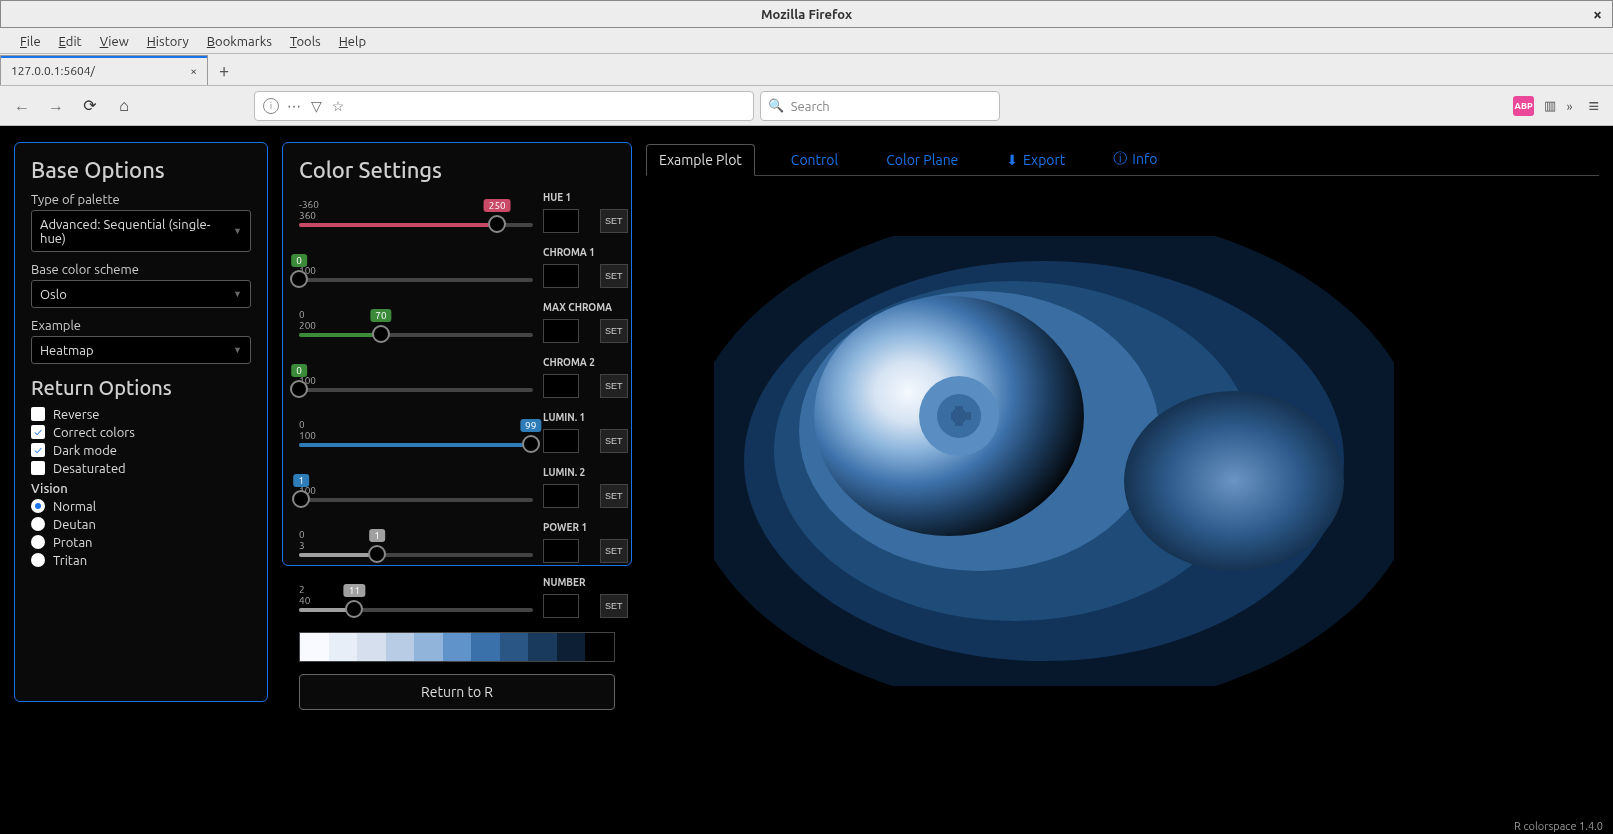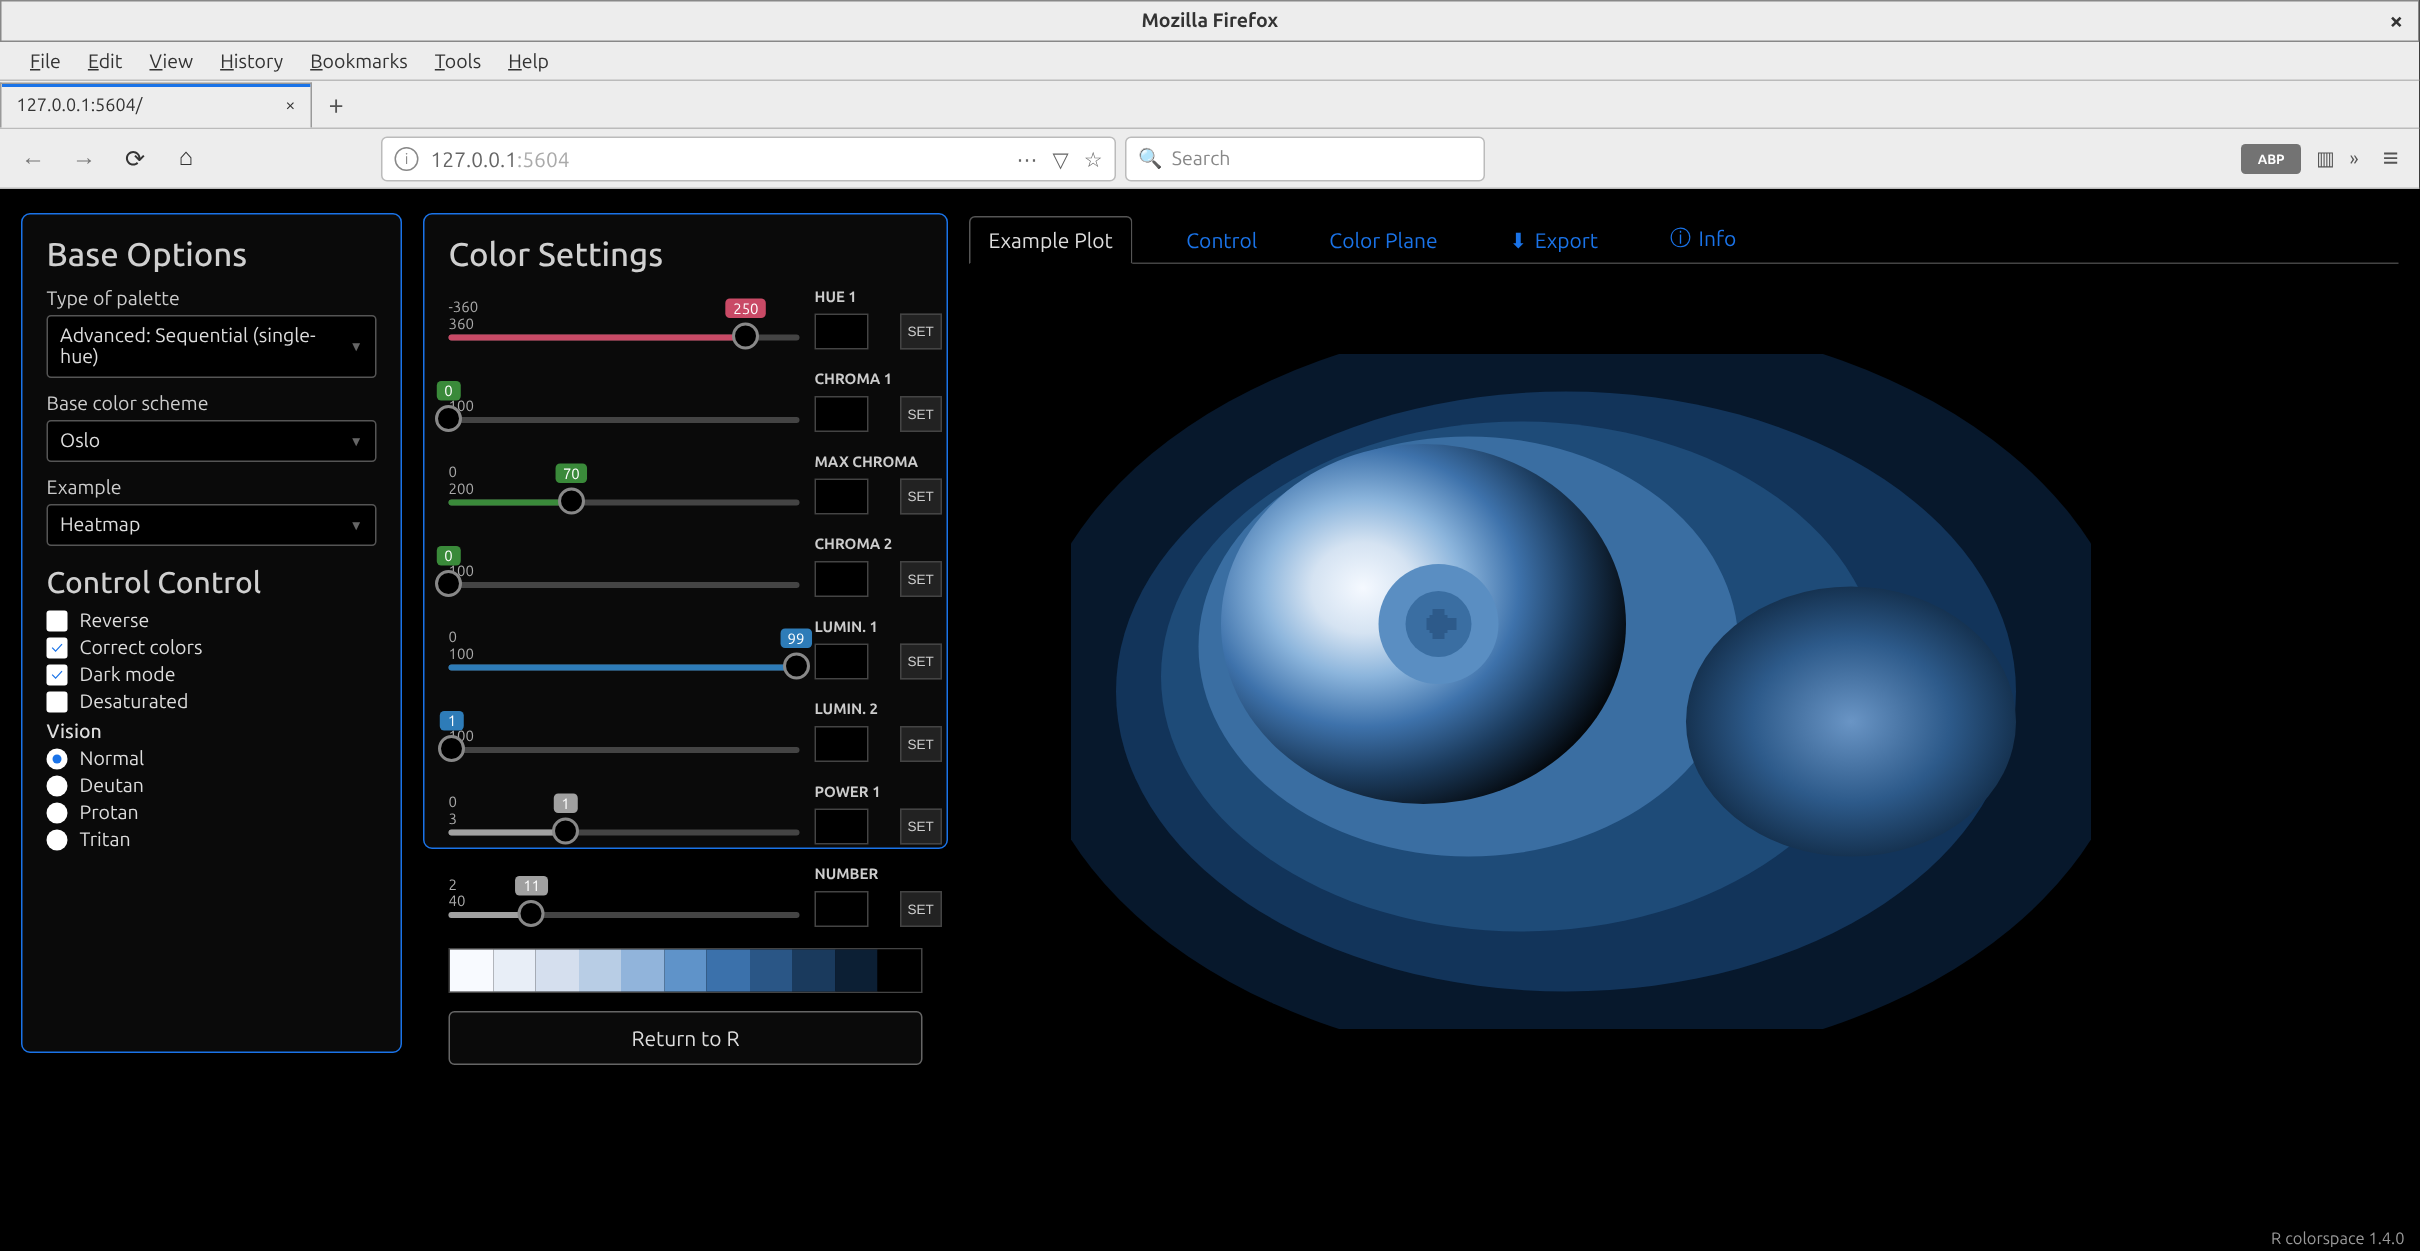--- a/index.html
+++ b/index.html
@@ -127,21 +127,21 @@
   border: 1px solid #bbb;
   border-radius: 4px;
   display:flex;
   align-items:center;
   padding:0 8px;
   gap:6px;
   color:#888;
 }
 .toolbar .spacer { flex:1; }
 .toolbar .right-tools { display:flex; gap:10px; align-items:center; }
-.abp-badge { width:40px;height:20px;background:#737373;border-radius:3px;color:#fff;font-size:9px;font-weight:bold;display:flex;align-items:center;justify-content:center;margin-left:20px; }
+.abp-badge { width:21px;height:20px;background:#ec4899;border-radius:3px;color:#fff;font-size:9px;font-weight:bold;display:flex;align-items:center;justify-content:center;margin-left:20px; }
 .hamb { font-size:18px;color:#555;cursor:pointer;padding:0 6px; }
 
 
 .app {
   background:#000;
   height: calc(834px - 28px - 26px - 32px - 40px);
   display:flex;
   padding: 16px 14px 0 14px;
   gap: 14px;
   position: relative;
@@ -282,23 +282,20 @@
   <div class="new-tab">+</div>
 </div>
 
 <div class="toolbar">
   <div class="navbtn">←</div>
   <div class="navbtn">→</div>
   <div class="navbtn enabled">⟳</div>
   <div class="navbtn enabled">⌂</div>
   <div class="urlbar">
     <span class="info-i">i</span>
-    <span class="urltext">
-      <span>127.0.0.1</span><span class="dim">:5604</span>
-    </span>
     <div class="right-icons">
       <span>⋯</span>
       <span>▽</span>
       <span>☆</span>
     </div>
   </div>
   <div class="searchbar">
     <span>🔍</span>
     <span>Search</span>
   </div>
@@ -327,21 +324,21 @@
       <span>Oslo</span>
       <span class="caret">▼</span>
     </div>
 
     <span class="field-label">Example</span>
     <div class="dropdown">
       <span>Heatmap</span>
       <span class="caret">▼</span>
     </div>
 
-    <h3>Control Control</h3>
+    <h3>Return Options</h3>
 
     <div class="checkrow">
       <span class="chk empty">✓</span>
       <span>Reverse</span>
     </div>
     <div class="checkrow">
       <span class="chk">✓</span>
       <span>Correct colors</span>
     </div>
     <div class="checkrow">

